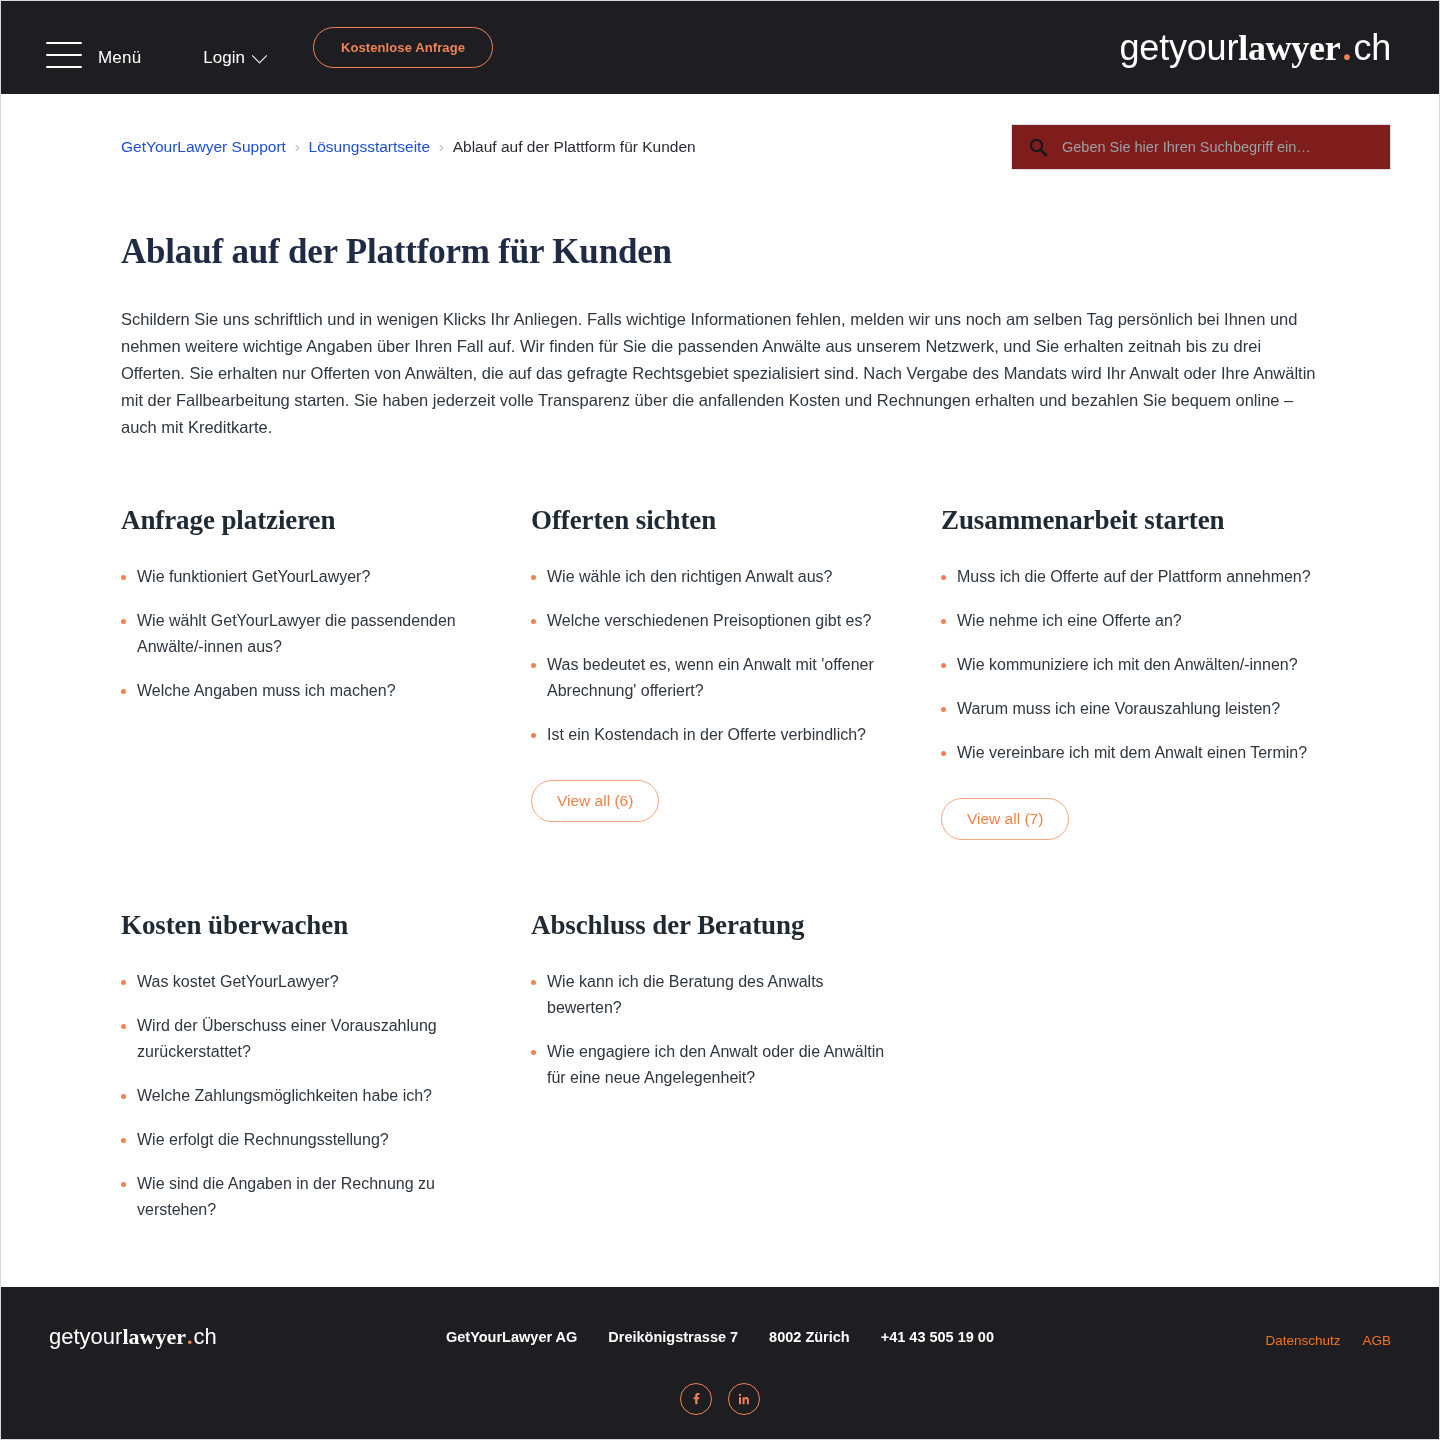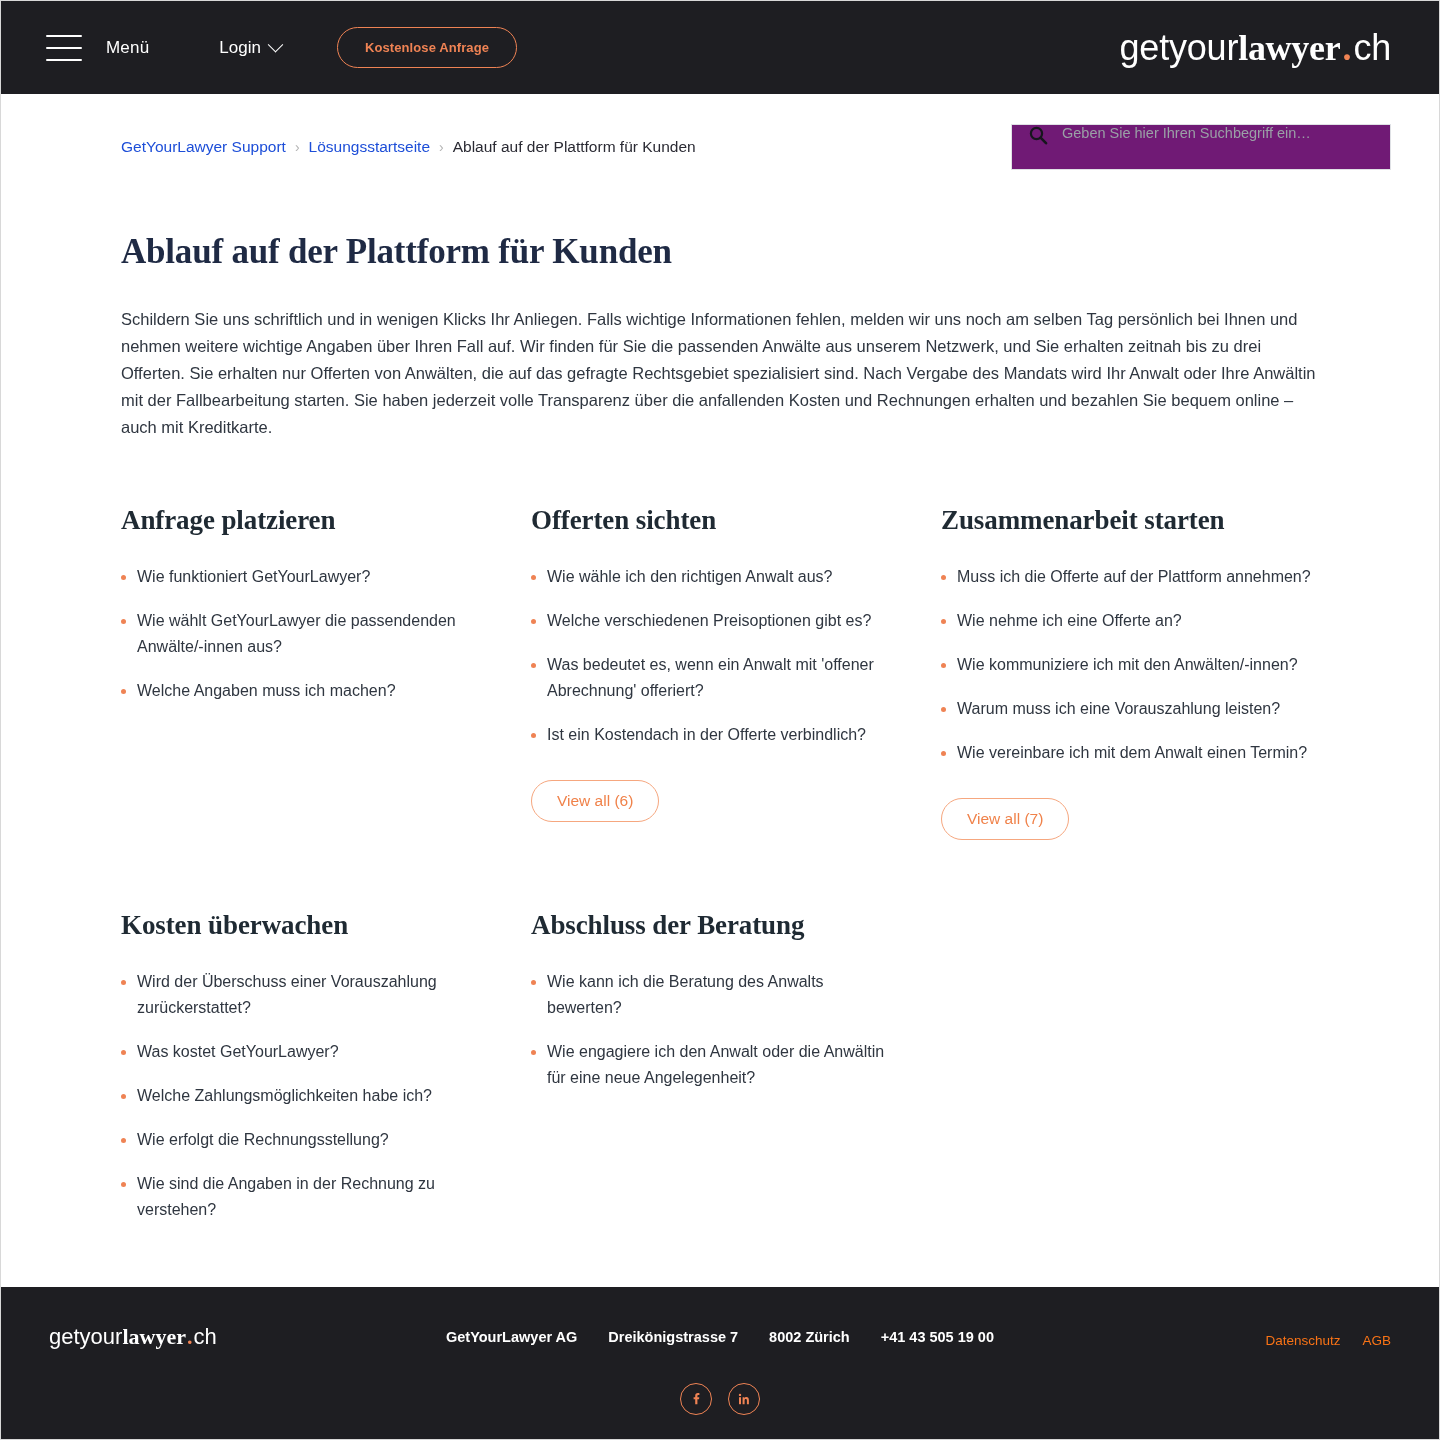--- a/index.html
+++ b/index.html
@@ -25,22 +25,22 @@
     background: #1e1e22;
     height: 93px;
     flex: 0 0 93px;
     display: flex;
     align-items: center;
     padding: 0 45px 0 45px;
     position: relative;
   }
   .nav-left {
     display: flex;
-    align-items: center;
-    gap: 8px;
+    align-items: flex-end;
+    gap: 0px;
   }
   .hamburger {
     width: 36px;
     height: 26px;
     display: flex;
     flex-direction: column;
     justify-content: space-between;
     cursor: pointer;
     margin-right: 16px;
   }
@@ -114,23 +114,23 @@
   }
   .breadcrumb a { color: #1d4ed8; text-decoration: none; cursor: pointer; }
   .breadcrumb .sep { color: #b4b4b4; font-size: 14px; }
   .breadcrumb .current { color: #2a2a33; }
 
   .searchbox {
     width: 380px;
     height: 46px;
     border: 1px solid #dfe1e5;
     display: flex;
-    align-items: flex-start;
+    align-items: center;
     padding: 0 16px;
-    background: #701a75;
+    background: #7f1d1d;
   }
   .searchbox .sicon { margin-right: 14px; display:flex; }
   .searchbox input {
     border: none;
     outline: none;
     font-size: 14.5px;
     color: #9aa0a6;
     font-family: "Liberation Sans", sans-serif;
     width: 100%;
     background: transparent;
@@ -349,22 +349,22 @@
           <li>Wie vereinbare ich mit dem Anwalt einen Termin?</li>
         </ul>
         <button class="viewall">View all (7)</button>
       </div>
     </div>
 
     <div class="grid row2">
       <div class="cat">
         <div class="cat-title">Kosten überwachen</div>
         <ul class="qlist">
+          <li>Was kostet GetYourLawyer?</li>
           <li>Wird der Überschuss einer Vorauszahlung zurückerstattet?</li>
-          <li>Was kostet GetYourLawyer?</li>
           <li>Welche Zahlungsmöglichkeiten habe ich?</li>
           <li>Wie erfolgt die Rechnungsstellung?</li>
           <li>Wie sind die Angaben in der Rechnung zu verstehen?</li>
         </ul>
       </div>
 
       <div class="cat">
         <div class="cat-title">Abschluss der Beratung</div>
         <ul class="qlist">
           <li>Wie kann ich die Beratung des Anwalts bewerten?</li>

